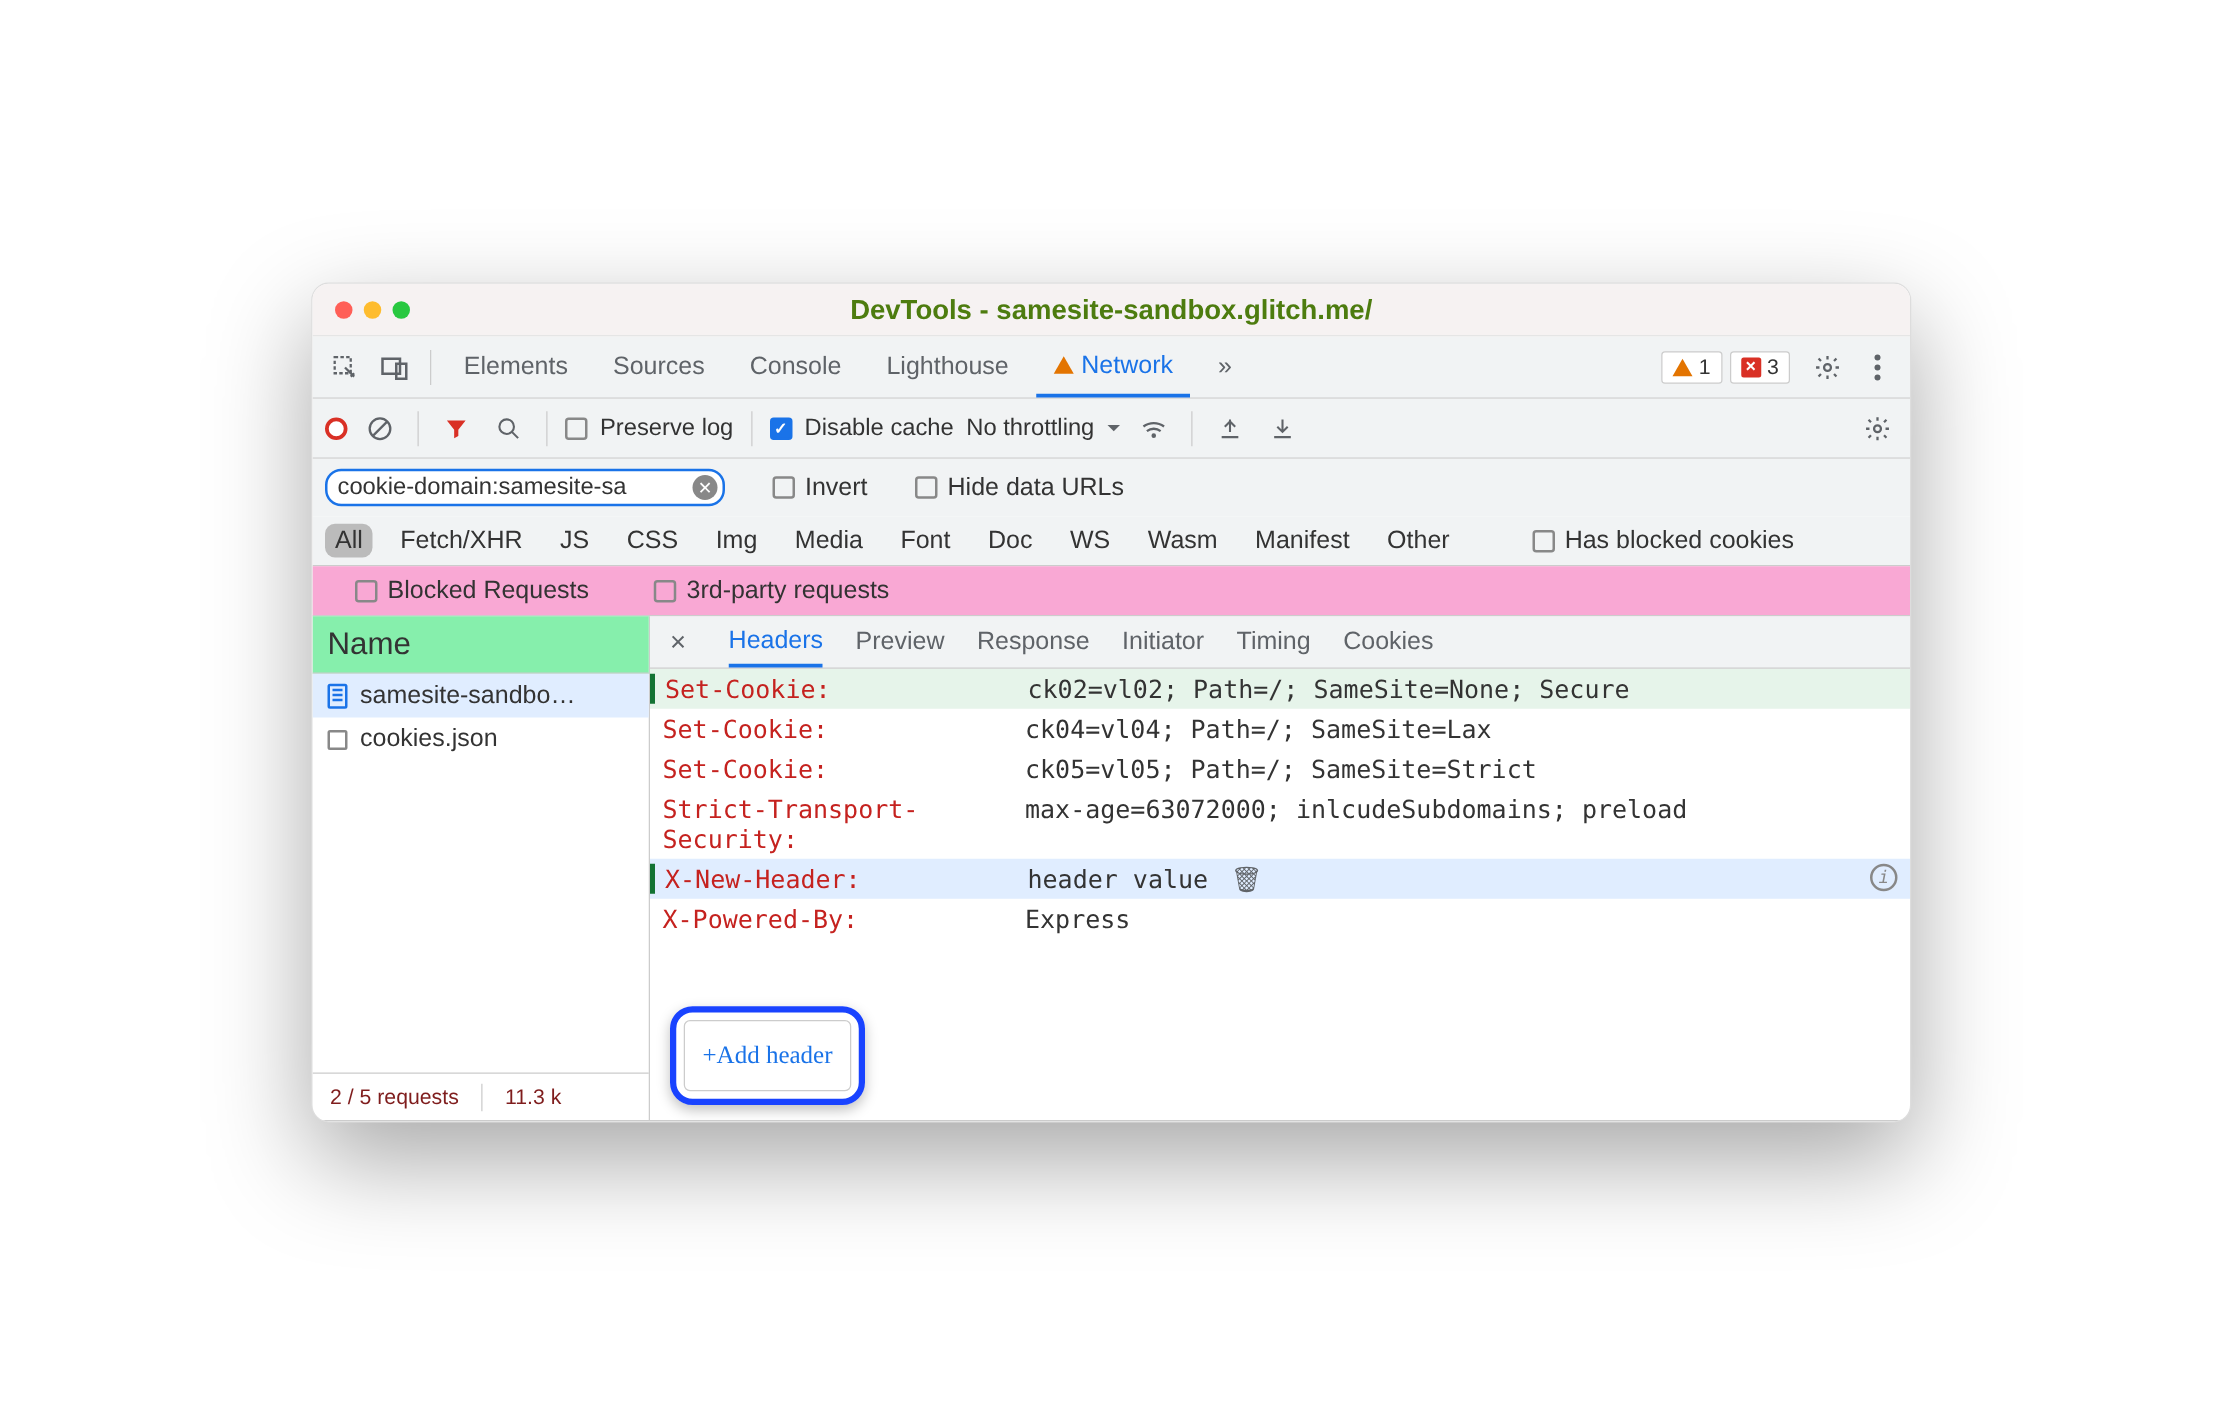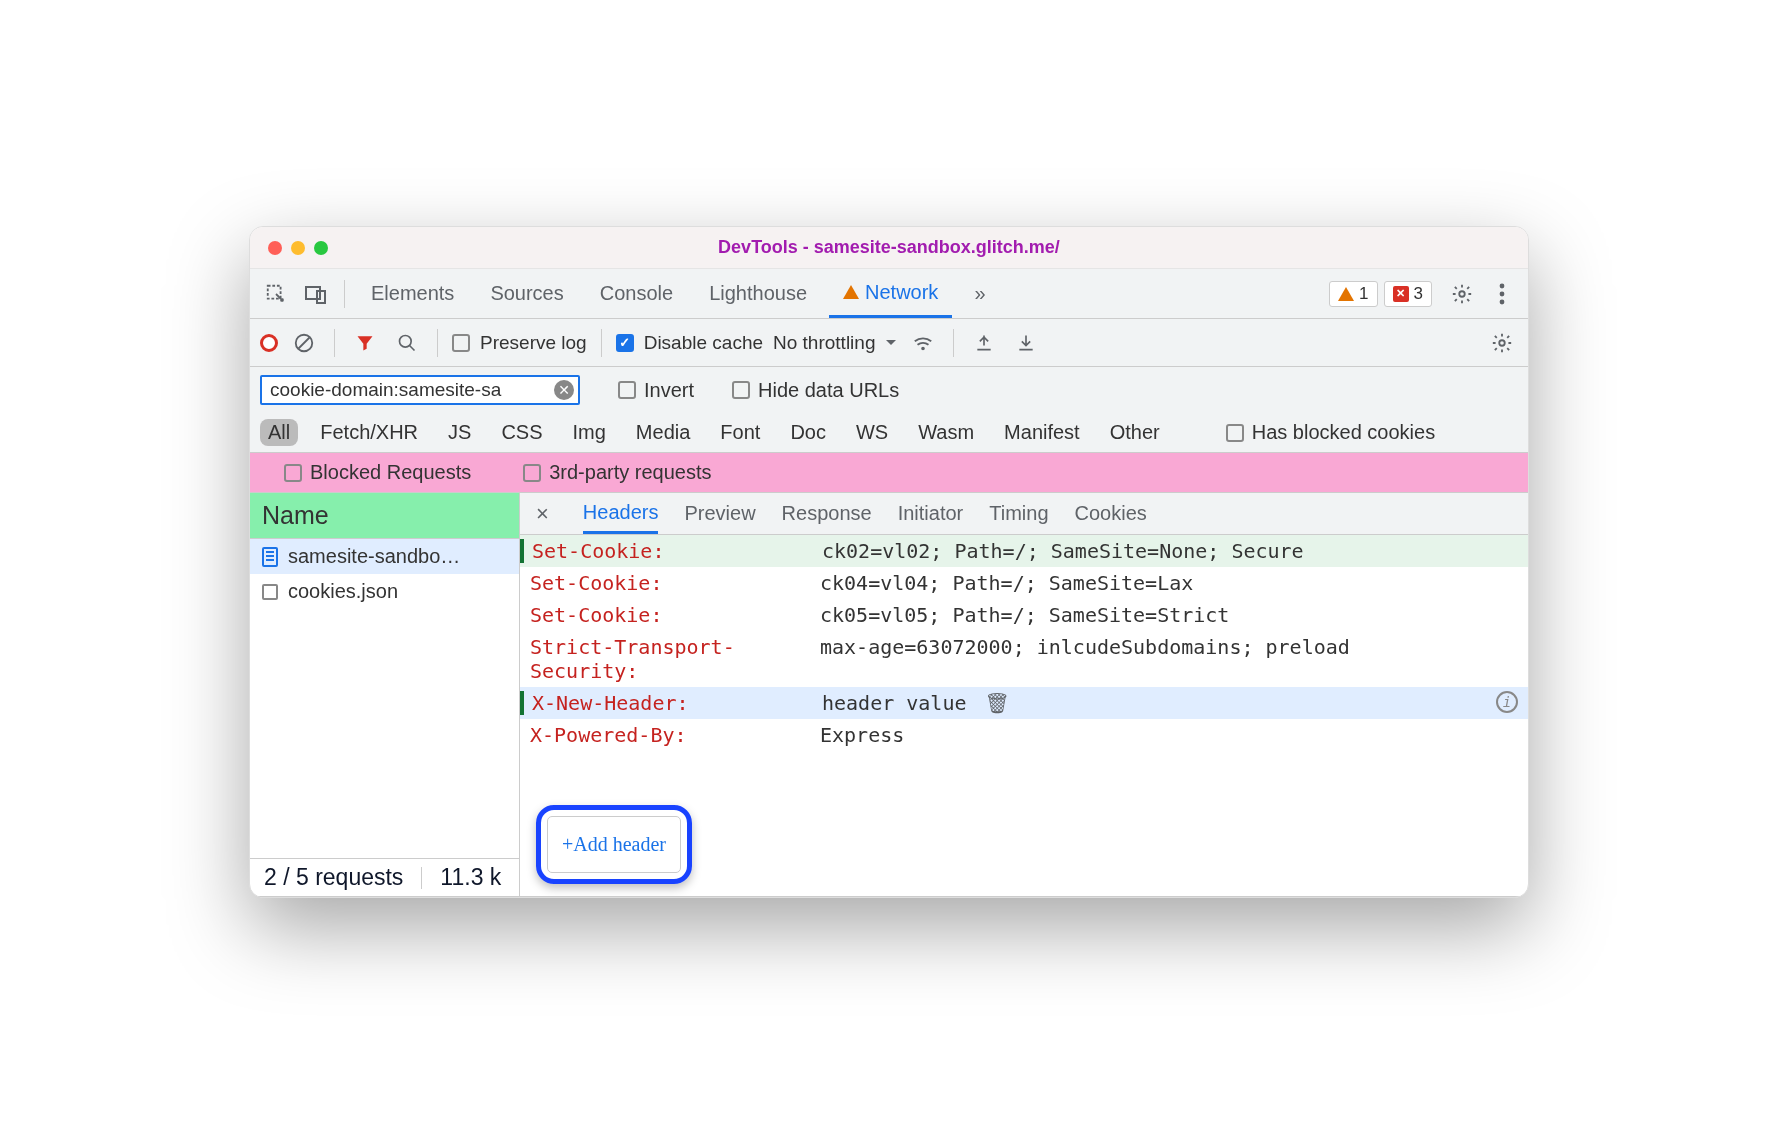--- a/index.html
+++ b/index.html
@@ -28,21 +28,21 @@
   position: relative;
   border-bottom: 1px solid #e5e5e5;
 }
 .traffic-lights { display: flex; gap: 9px; padding-left: 18px; }
 .tl { width: 14px; height: 14px; border-radius: 50%; }
 .tl.red { background: #ff5f57; }
 .tl.yellow { background: #febc2e; }
 .tl.green { background: #28c840; }
 .titlebar-title {
   position: absolute; left: 0; right: 0; text-align: center;
-  font-size: 18px; font-weight: 600; color: #a21caf;
+  font-size: 22px; font-weight: 600; color: #4d7c0f;
 }
 .top-tabs {
   display: flex; align-items: center; height: 50px;
   padding: 0 10px; border-bottom: 1px solid #ccc; gap: 8px;
   background: #f1f3f4;
 }
 .icon-btn {
   width: 32px; height: 32px; display: flex; align-items: center; justify-content: center;
   color: #5f6368; cursor: pointer; border-radius: 3px;
 }
@@ -79,21 +79,21 @@
 .checkbox.checked { background: #1a73e8; border-color: #1a73e8; }
 .checkbox.checked::after { content: "✓"; color: #fff; font-size: 13px; font-weight: bold; }
 .toolbar-label { font-size: 19px; color: #333; }
 .throttle { font-size: 19px; display: flex; align-items: center; gap: 10px; }
 .filter-row {
   display: flex; align-items: center; padding: 8px 10px; gap: 14px;
   background: #f1f3f4; flex-wrap: wrap;
 }
 .filter-input {
   border: 2px solid #1a73e8; background: #fff; height: 30px; width: 320px;
-  padding: 0 8px; font-size: 19px; border-radius: 2px; display: flex; align-items: center;
+  padding: 0 8px; font-size: 19px; border-radius: 13px; display: flex; align-items: center;
   position: relative; color: #333;
 }
 .clear-x {
   position: absolute; right: 4px; width: 20px; height: 20px; border-radius: 50%;
   background: #888; color: #fff; display: flex; align-items: center; justify-content: center;
   font-size: 14px; cursor: pointer;
 }
 .type-row {
   display: flex; align-items: center; padding: 6px 10px; gap: 14px;
   background: #f1f3f4; border-bottom: 1px solid #ccc; flex-wrap: wrap; font-size: 20px;
@@ -138,21 +138,21 @@
 .add-header {
   border: 5px solid #1943ff; border-radius: 18px; padding: 6px;
   display: inline-block; box-shadow: 0 4px 10px rgba(0,0,0,0.25);
 }
 .add-header-btn {
   border: 1px solid #ccc; background: #fff; color: #1a73e8; font-size: 20px;
   padding: 16px 14px; border-radius: 5px; cursor: pointer; font-family: Liberation Serif, serif;
 }
 .status-bar {
   height: 38px; display: flex; align-items: center; padding: 0 14px; gap: 18px;
-  font-size: 23px; color: #0f172a;
+  font-size: 17px; color: #7f1d1d;
 }
 .status-bar .sep { width: 1px; height: 22px; background: #ccc; }
 .flex-spacer { flex: 1; }
 svg { display: block; }
 </style>
 </head>
 <body>
 
 <div class="window">
 

